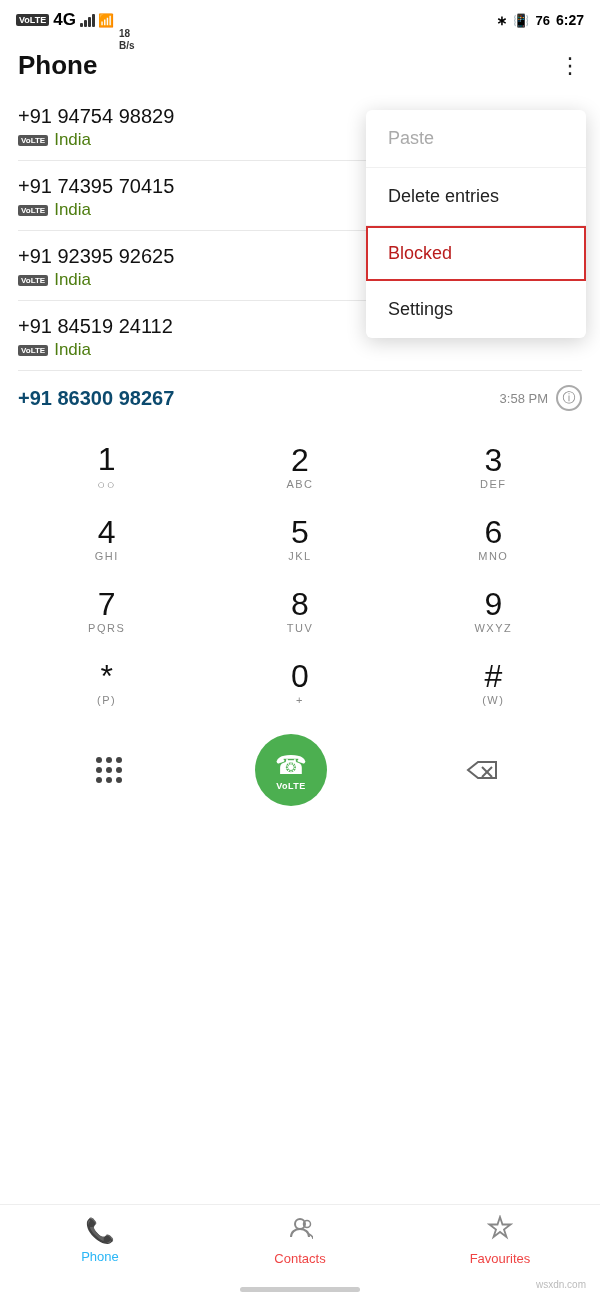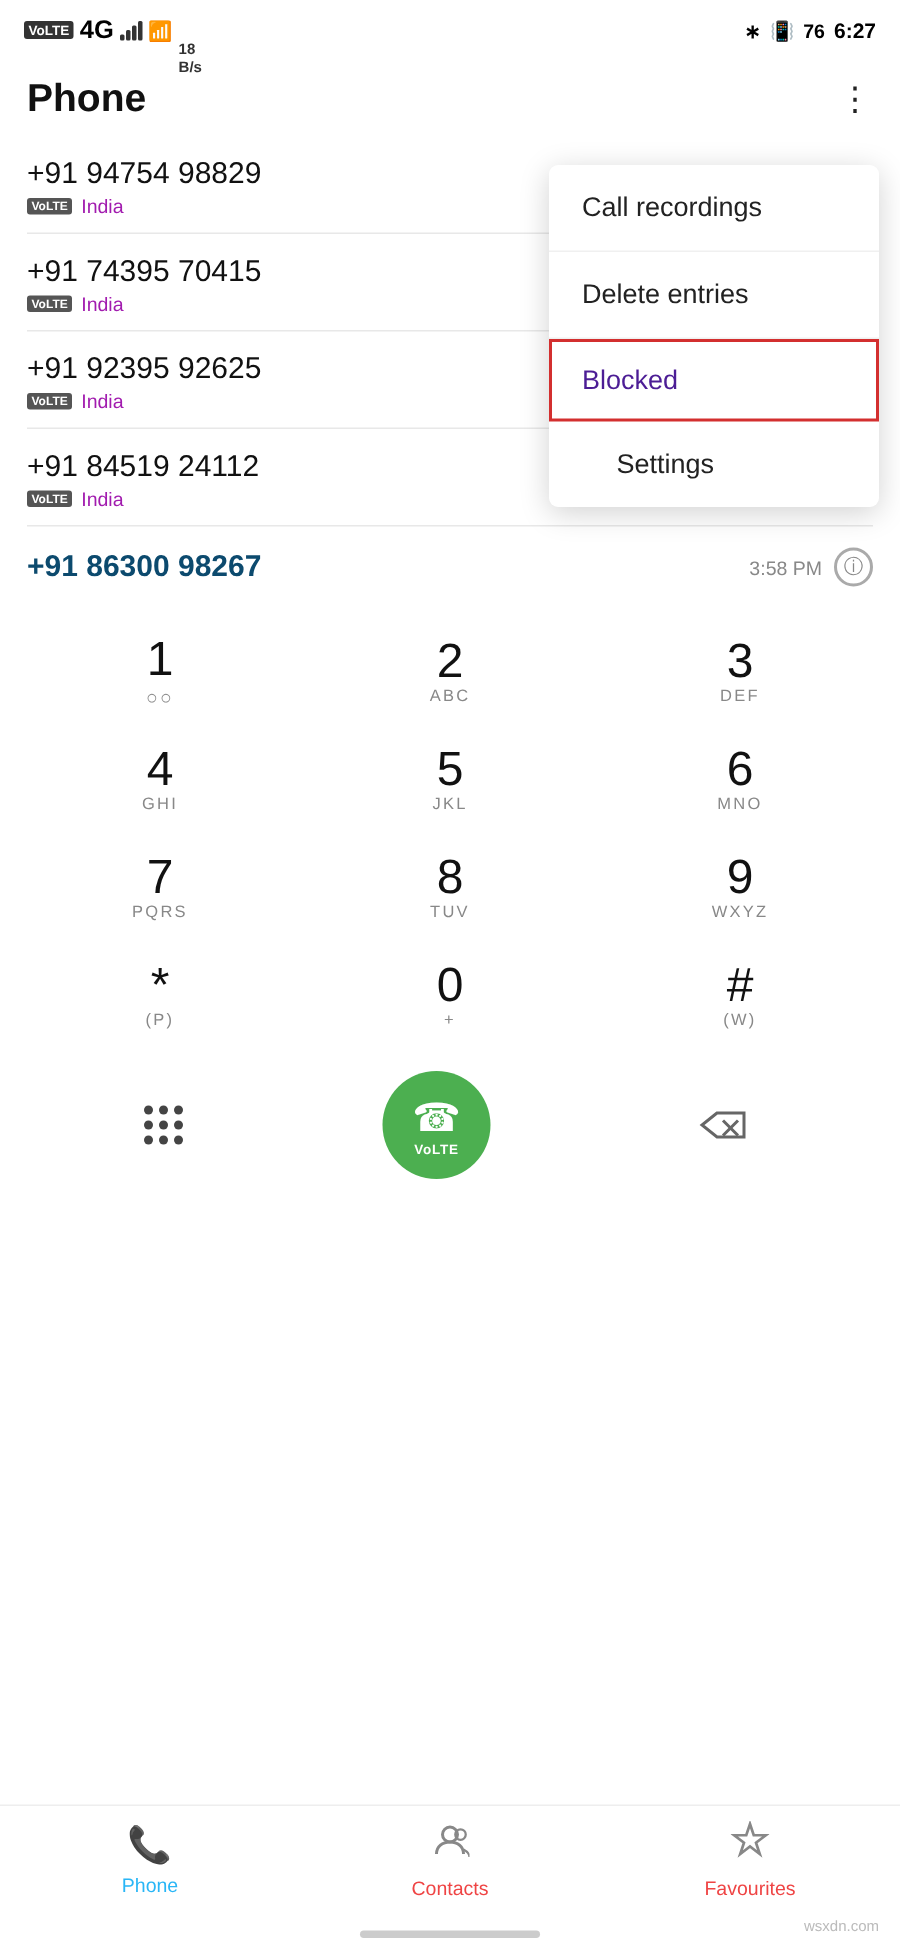--- a/index.html
+++ b/index.html
@@ -102,22 +102,22 @@
     }
     .volte-small {
       background: #555;
       color: #fff;
       font-size: 8px;
       font-weight: bold;
       padding: 1px 3px;
       border-radius: 2px;
     }
     .call-country {
-      font-size: 13px;
-      color: #a21caf;
+      font-size: 17px;
+      color: #4d7c0f;
     }
 
     
     .call-item-recent {
       display: flex;
       align-items: center;
       justify-content: space-between;
       padding: 14px 0 10px 0;
     }
     .call-item-recent .call-number {
@@ -158,25 +158,25 @@
       z-index: 100;
       overflow: hidden;
     }
     .dropdown-item {
       padding: 18px 22px;
       font-size: 18px;
       color: #222;
       cursor: pointer;
       border-bottom: 1px solid #f0f0f0;
     }
-    .dropdown-item:last-child { border-bottom: none; margin-left: 23px; }
+    .dropdown-item:last-child { border-bottom: none; }
     .dropdown-item.greyed { color: #aaa; }
     .dropdown-item.highlighted {
       border: 2.5px solid #d32f2f;
-      color: #4c1d95;
+      color: #b91c1c;
       padding: 15px 20px;
     }
 
     
     .dialpad-area {
       background: #fff;
       padding: 0;
     }
     .dialpad-grid {
       display: grid;
@@ -376,21 +376,21 @@
   <div class="call-item-recent">
     <span class="call-number">+91 86300 98267</span>
     <div class="call-time-info">
       <span>3:58 PM</span>
       <div class="info-circle">ⓘ</div>
     </div>
   </div>
 </div>
 
 <div class="dropdown-overlay">
-  <div class="dropdown-item">Call recordings</div>
+  <div class="dropdown-item greyed">Paste</div>
   <div class="dropdown-item">Delete entries</div>
   <div class="dropdown-item highlighted">Blocked</div>
   <div class="dropdown-item">Settings</div>
 </div>
 
 <div class="dialpad-area" style="margin-top: 0;">
   <div class="dialpad-grid">
 
     <div class="dial-key">
       <span class="dial-key-number">1</span>

